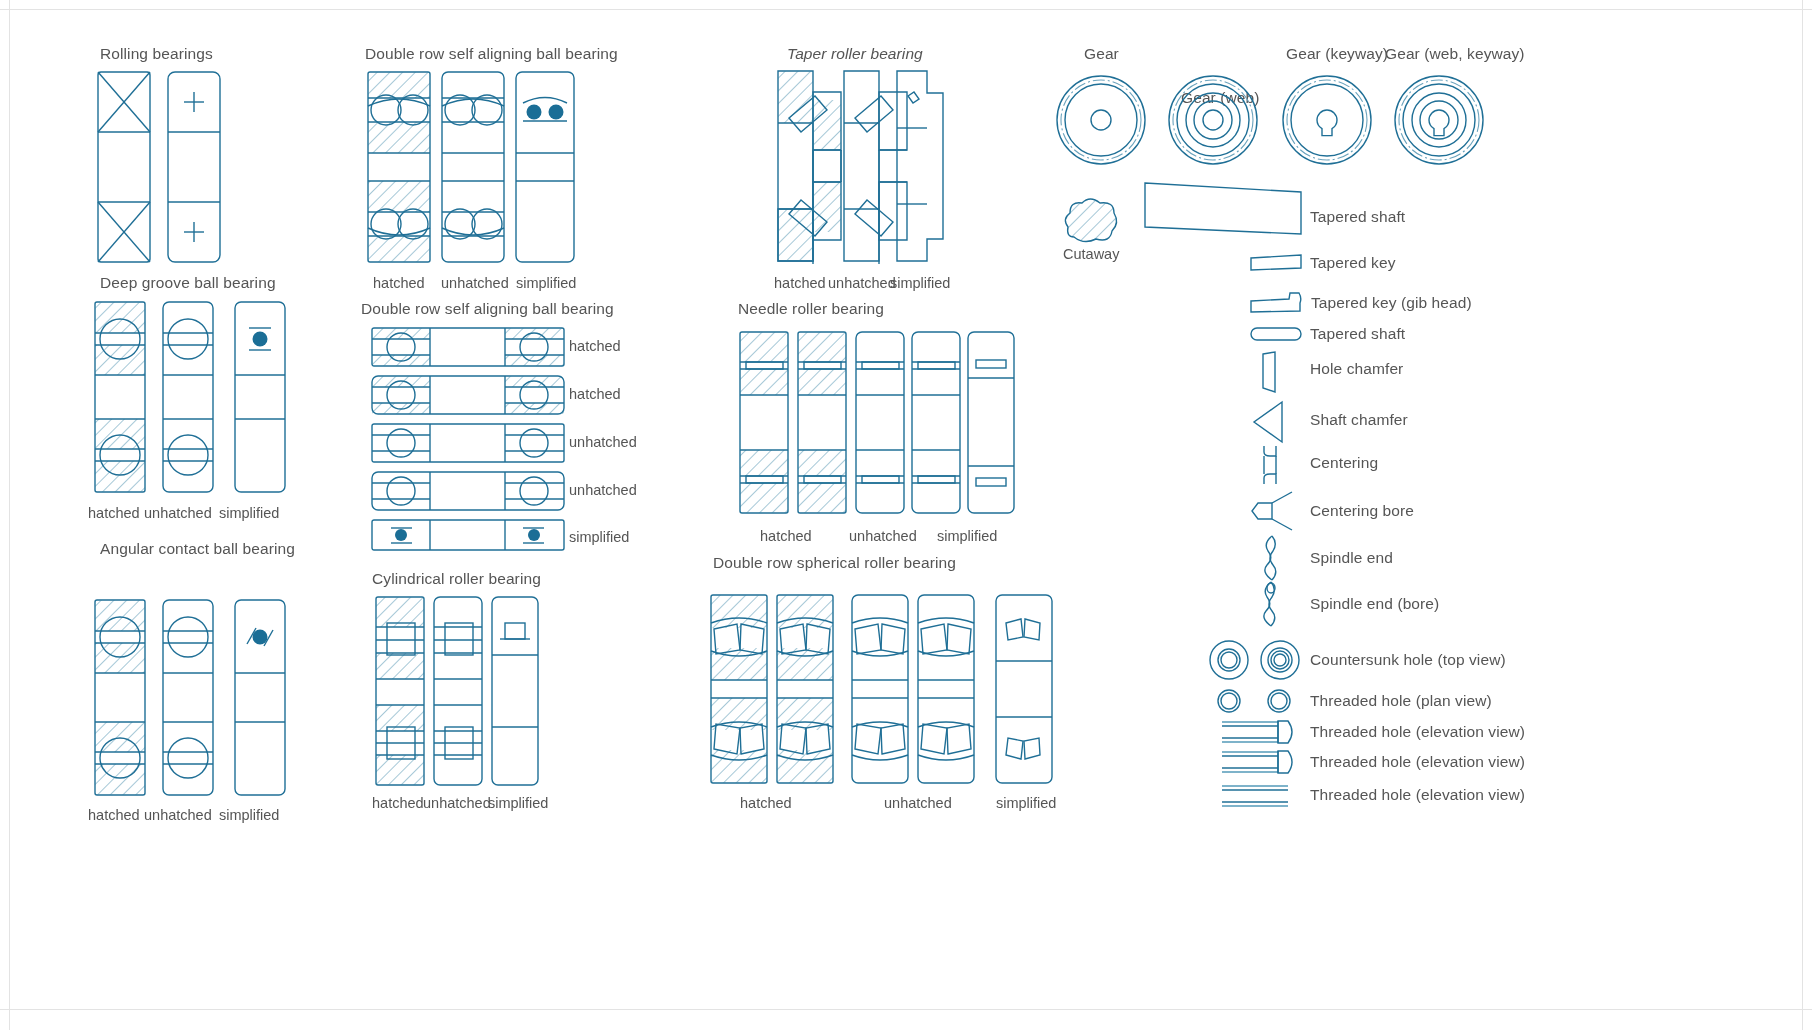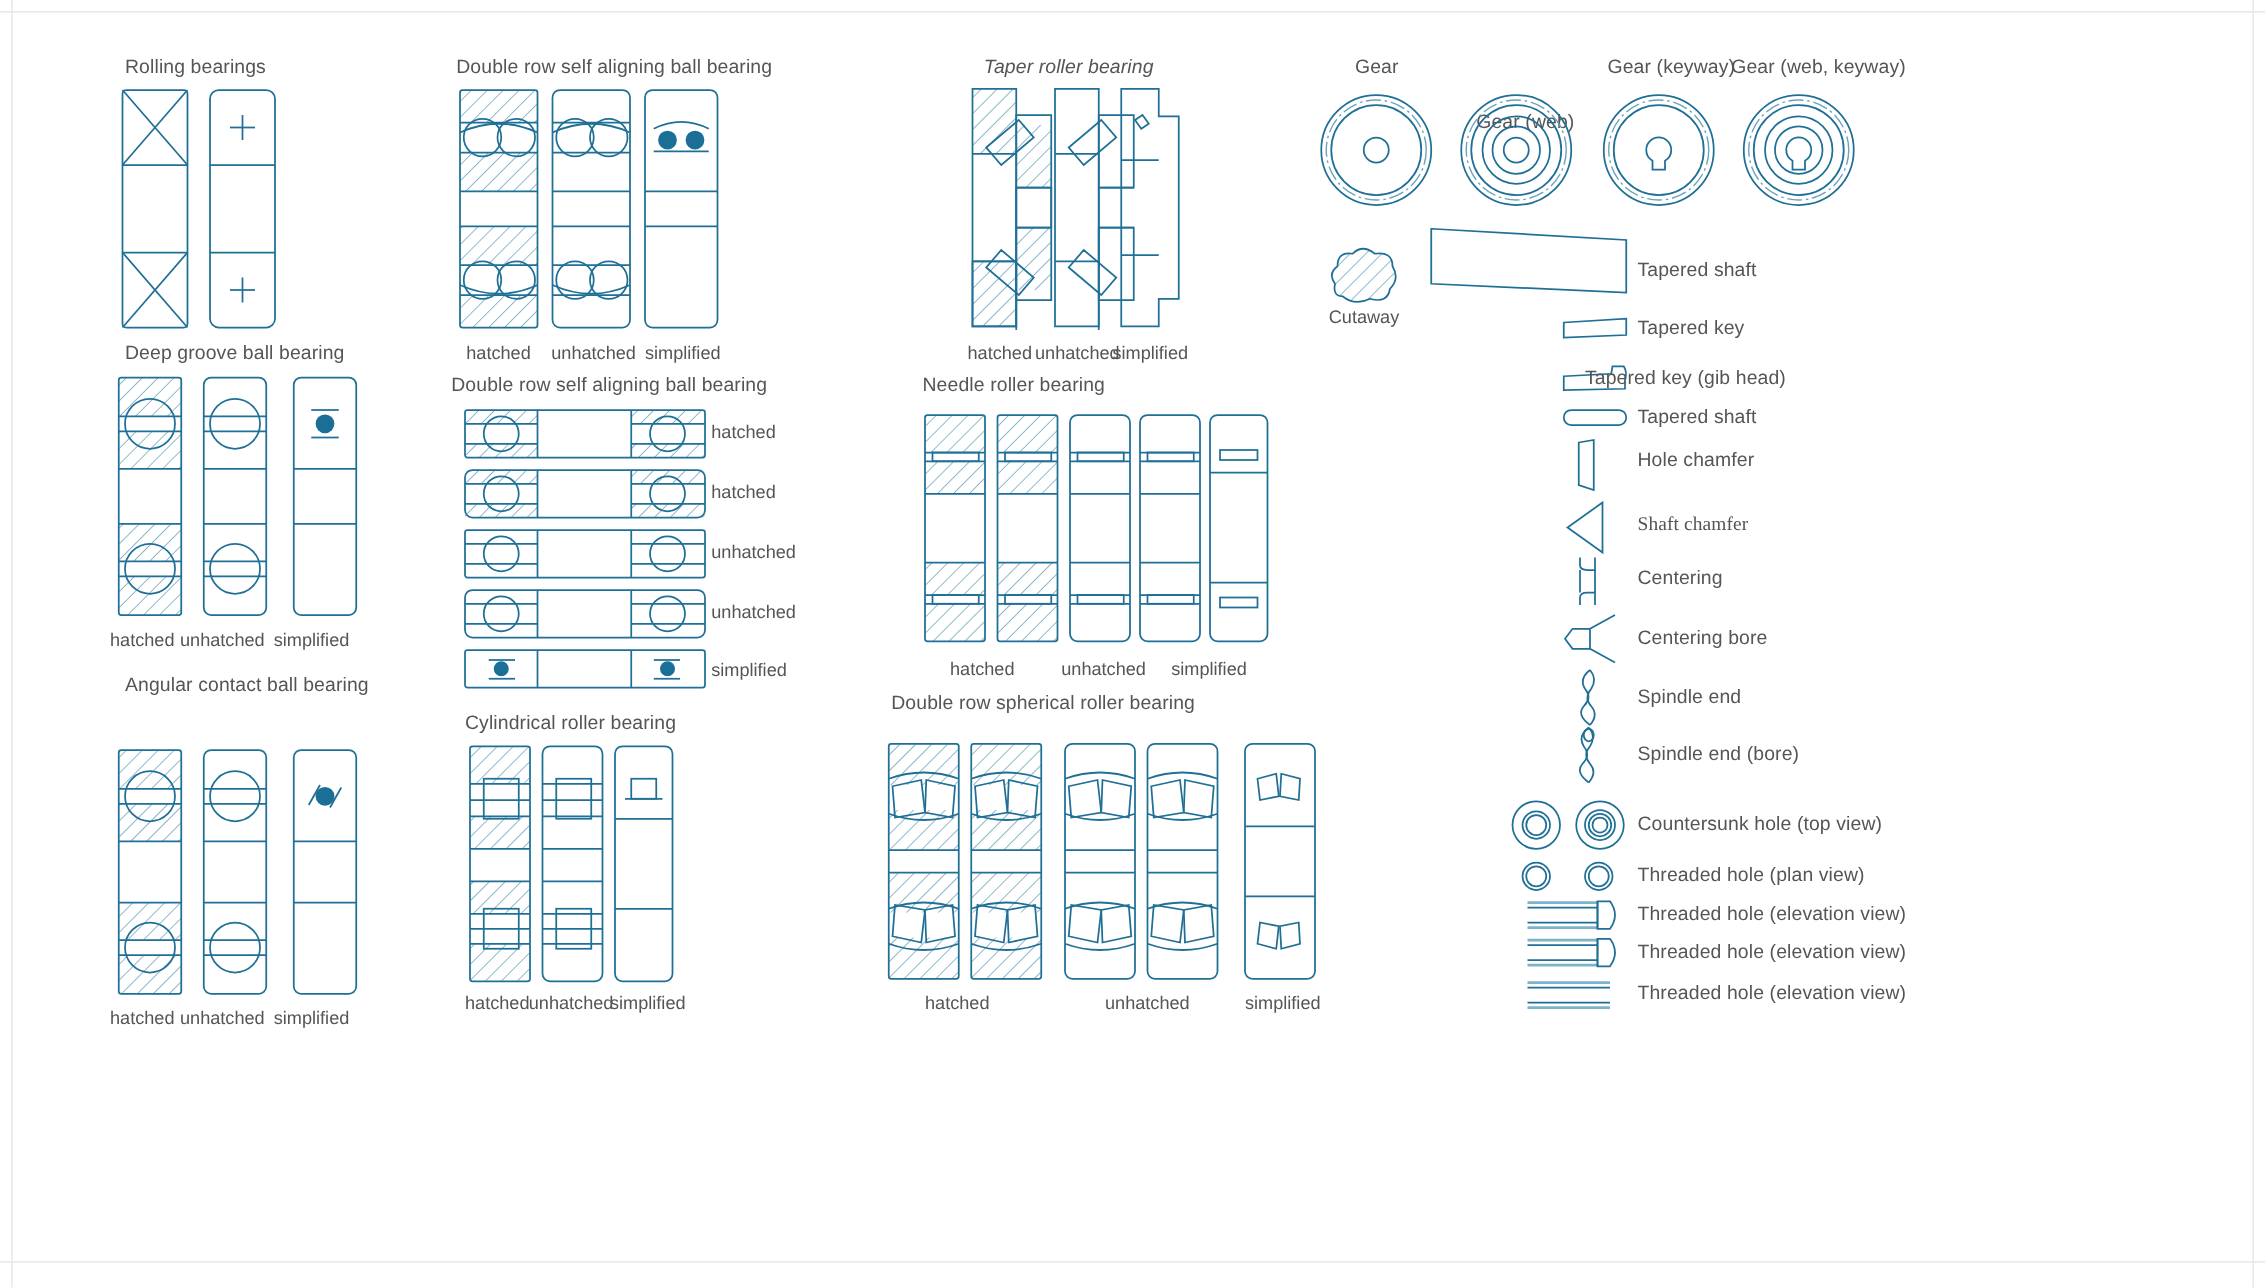--- a/index.html
+++ b/index.html
@@ -561,36 +561,36 @@
   <div class="lbl" style="left:1310px;top:208px;">Tapered shaft</div>
 
   <svg style="left:1249px;top:252px;" width="54" height="22" viewBox="0 0 54 22">
     <path class="st" d="M2 6 L52 3 L52 16 L2 18 z"></path>
   </svg>
   <div class="lbl" style="left:1310px;top:254px;">Tapered key</div>
 
   <svg style="left:1249px;top:292px;" width="54" height="24" viewBox="0 0 54 24">
     <path class="st" d="M2 9 L40 7 L41 1 L50 1 Q53 6 51 11 L51 19 L2 20 z"></path>
   </svg>
-  <div class="lbl" style="left:1268px;top:294px;">Tapered key (gib head)</div>
+  <div class="lbl" style="left:1311px;top:294px;">Tapered key (gib head)</div>
 
   <svg style="left:1249px;top:324px;" width="54" height="20" viewBox="0 0 54 20">
     <rect class="st" x="2" y="4" width="50" height="12" rx="6"></rect>
   </svg>
   <div class="lbl" style="left:1310px;top:325px;">Tapered shaft</div>
 
   <svg style="left:1255px;top:350px;" width="34" height="44" viewBox="0 0 34 44">
     <path class="st" d="M8 4 L20 2 L20 42 L8 38 z"></path>
   </svg>
   <div class="lbl" style="left:1310px;top:360px;">Hole chamfer</div>
 
   <svg style="left:1250px;top:400px;" width="40" height="44" viewBox="0 0 40 44">
     <path class="st" d="M32 2 L32 42 L4 22 z"></path>
   </svg>
-  <div class="lbl" style="left:1310px;top:411px;font-family:Liberation Serif, serif;">Shaft chamfer</div>
+  <div class="lbl" style="left:1310px;top:411px;">Shaft chamfer</div>
 
   <svg style="left:1256px;top:444px;" width="32" height="42" viewBox="0 0 32 42">
     <path class="st" d="M8 2 L8 8 Q8 12 14 12 L20 12 L20 2"></path>
     <path class="st" d="M8 40 L8 34 Q8 30 14 30 L20 30 L20 40"></path>
     <line class="st" x1="8" y1="12" x2="8" y2="30"></line>
     <line class="st" x1="20" y1="12" x2="20" y2="30"></line>
   </svg>
   <div class="lbl" style="left:1310px;top:454px;">Centering</div>
 
   <svg style="left:1248px;top:490px;" width="50" height="42" viewBox="0 0 50 42">

